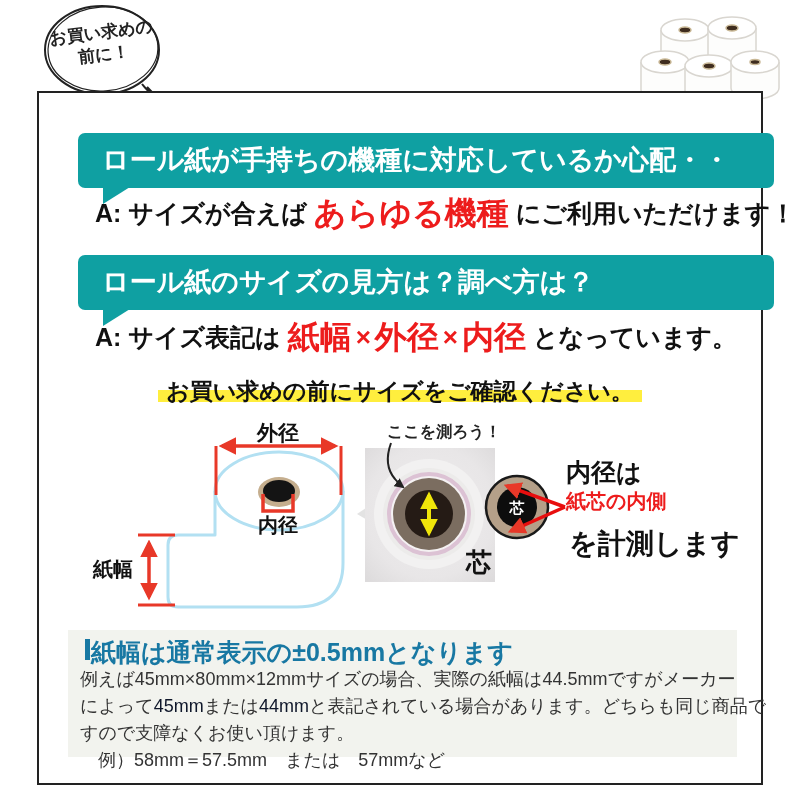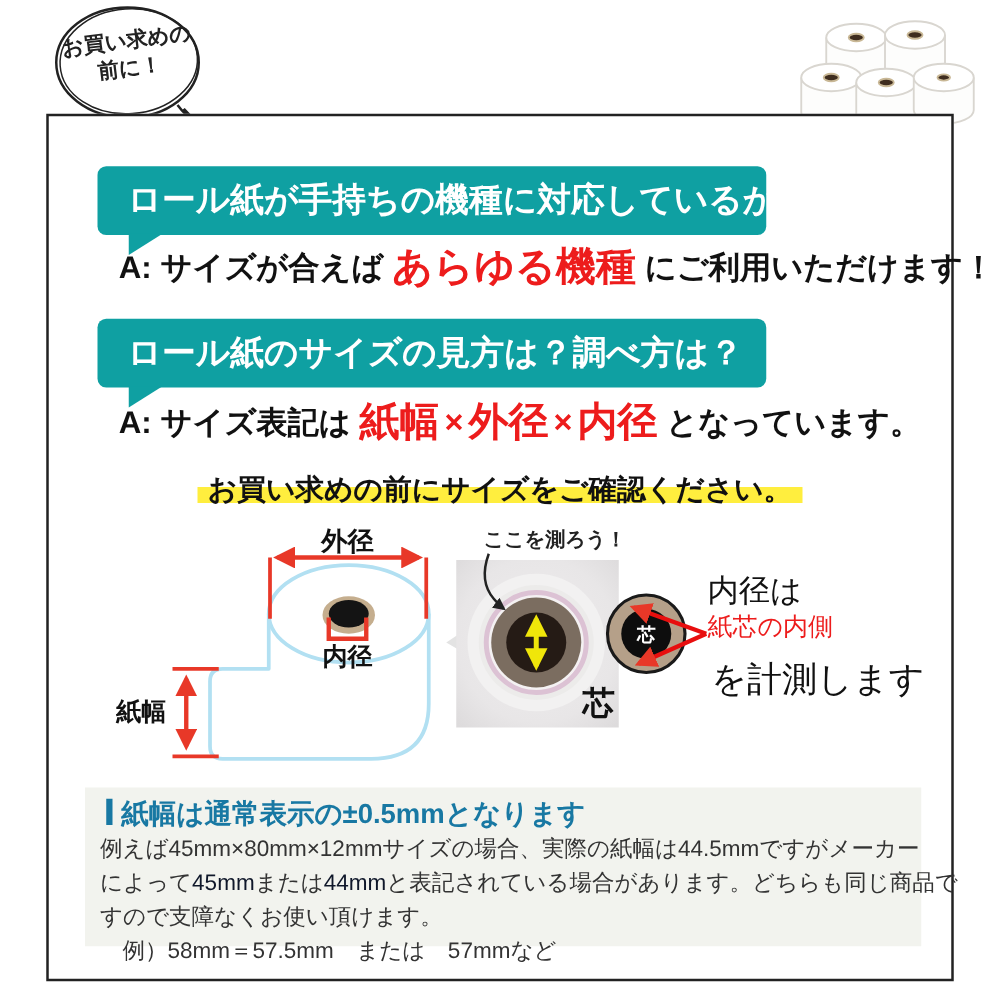--- a/index.html
+++ b/index.html
@@ -11,49 +11,49 @@
   .bubble-text{position:absolute;left:10px;top:22px;width:125px;text-align:center;
     font-size:17px;font-weight:bold;color:#222;line-height:22px;transform:rotate(-7deg);}
   .page-title{position:absolute;left:166px;top:14px;width:500px;font-size:61px;line-height:72px;
     font-weight:900;color:#a7845d;letter-spacing:-2px;white-space:nowrap;}
   .rolls-wrap{position:absolute;left:630px;top:2px;width:170px;height:100px;}
 
   
   .content-box{position:absolute;left:37px;top:91px;width:722px;height:690px;
     border:2px solid #222;background:#fff;}
 
-  .q-banner{position:absolute;left:39px;width:535px;height:55px;background:#0fa0a2;
+  .q-banner{position:absolute;left:39px;width:696px;height:55px;background:#0fa0a2;
     border-radius:7px;color:#fff;font-size:27px;font-weight:bold;line-height:55px;
     padding-left:24px;box-sizing:border-box;white-space:nowrap;}
   .q1{top:40px;} .q2{top:162px;}
   .q-tail{position:absolute;left:64px;width:0;height:0;
     border-top:17px solid #0fa0a2;border-right:27px solid transparent;}
   .t1{top:94px;} .t2{top:216px;}
 
   .a-line{position:absolute;left:56px;white-space:nowrap;font-weight:bold;color:#111;
     font-size:25px;}
   .a1{top:102px;line-height:36px;}
   .a2{top:226px;line-height:36px;}
   .a-em{color:#ed1c1c;font-size:32px;vertical-align:-2px;letter-spacing:0;}
   .a-times{color:#ed1c1c;font-size:26px;vertical-align:0;padding:0 4px;}
 
   .notice-line{position:absolute;left:0;top:283px;width:100%;text-align:center;}
   .notice-line span{font-size:23px;font-weight:bold;color:#111;padding:0 8px;
     background:linear-gradient(to bottom,transparent 46%,#ffee3e 46%,#ffee3e 94%,transparent 94%);margin-top:28px;}
 
   .diagram-svg{position:absolute;left:0;top:320px;}
-  .note-l1,.note-l2,.note-l3{position:absolute;white-space:nowrap;font-weight:normal;}
+  .note-l1,.note-l2,.note-l3{position:absolute;white-space:nowrap;font-weight:bold;}
   .note-l1{left:527px;top:363px;font-size:25px;color:#111;}
   .note-l2{left:527px;top:395px;font-size:20px;color:#ed1c1c;}
   .note-l3{left:530px;top:432px;font-size:28px;color:#111;}
 
   
   .footer-box{position:absolute;left:29px;top:537px;width:669px;height:127px;background:#f2f3ee;}
   .footer-bar{position:absolute;left:17px;top:9px;width:5px;height:21px;background:#1878a3;}
-  .footer-heading{position:absolute;left:29px;top:6px;font-size:22px;font-weight:bold;color:#1878a3;white-space:nowrap;}
+  .footer-heading{position:absolute;left:23px;top:6px;font-size:25px;font-weight:bold;color:#1878a3;white-space:nowrap;}
   .footer-par{position:absolute;left:12px;top:36px;width:650px;font-size:18px;line-height:27px;color:#333;}
   .footer-par .red{color:#0f172a;}
   .footer-par div{white-space:nowrap;}
 </style>
 </head>
 <body>
 
 <div class="page">
 
   <div class="bubble-wrap">

